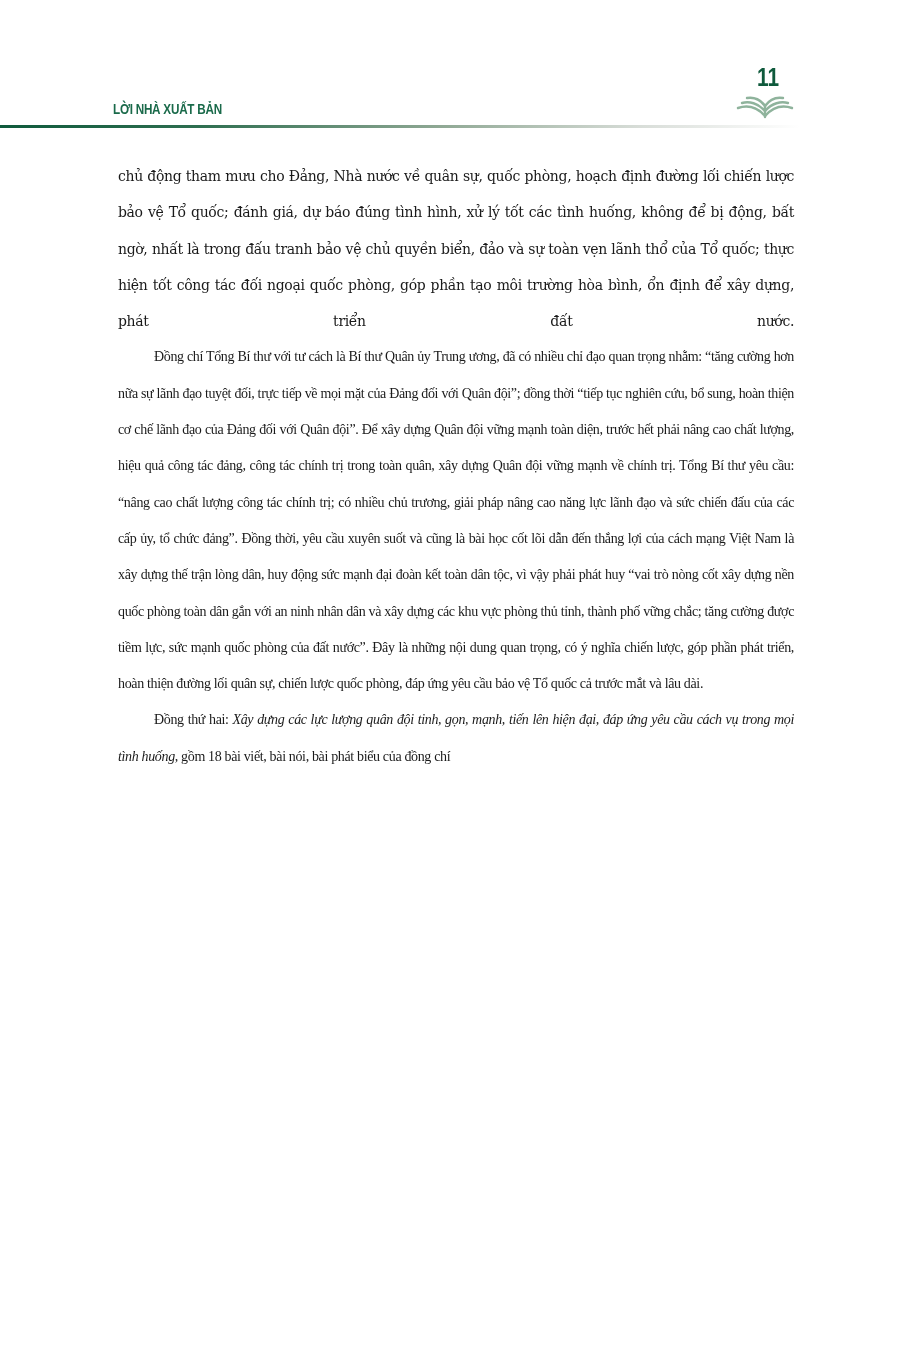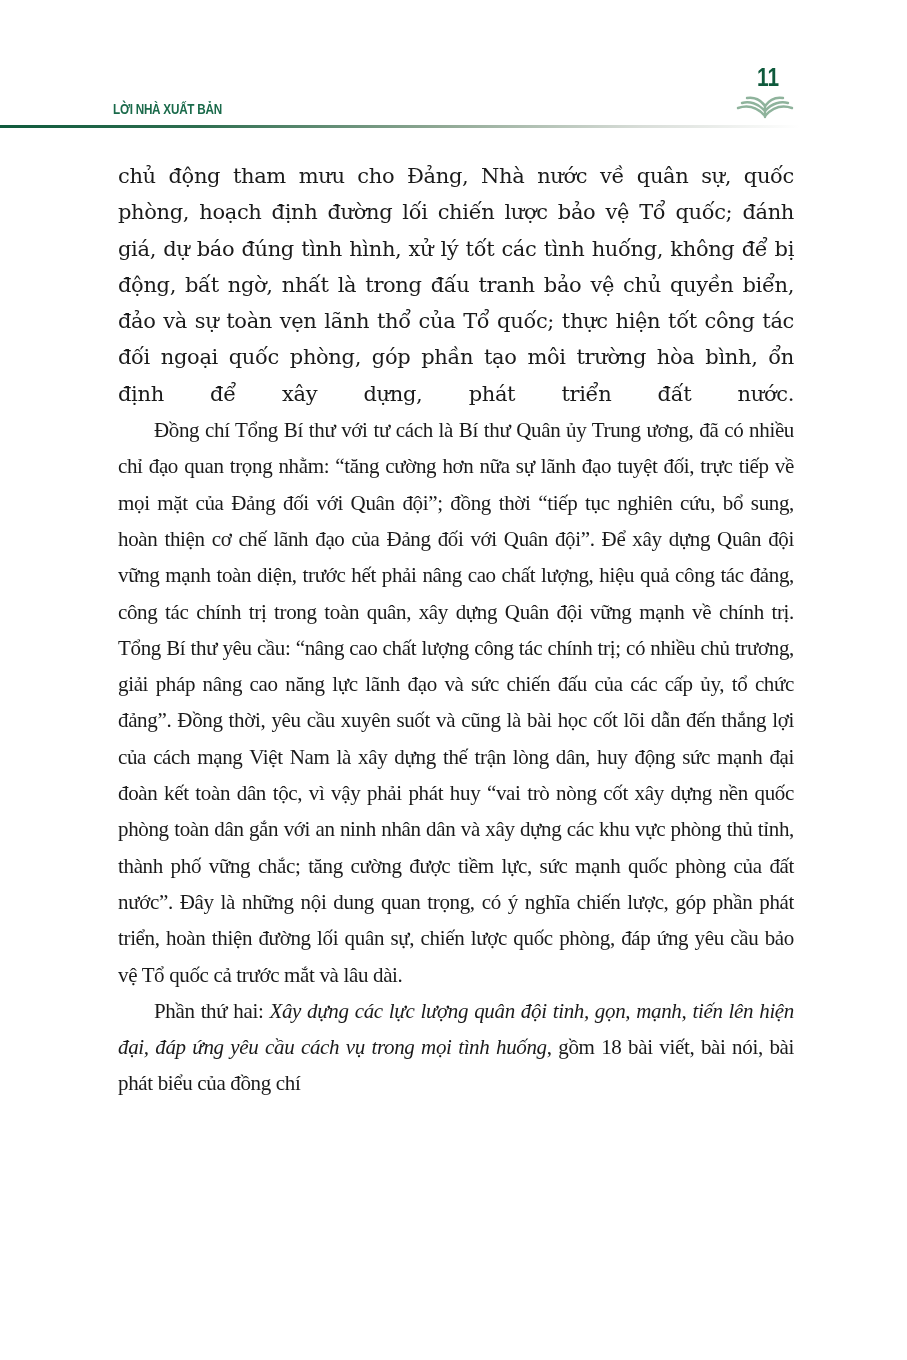--- a/index.html
+++ b/index.html
@@ -16,21 +16,21 @@
     background: linear-gradient(to right, #0f5a3c 0%, #2e6e50 25%, #8fa894 55%, #d8ddd8 80%, rgba(255,255,255,0) 100%);
   }
   .page-number {
     position: absolute; left: 748px; top: 62px; width: 40px; text-align: center;
     font-family: "Liberation Sans", sans-serif; font-weight: bold;
     font-size: 26px; color: #0f5a3c; transform: scaleX(0.8);
   }
   .book-icon { position: absolute; left: 735px; top: 95px; width: 60px; height: 24px; }
   .content {
     position: absolute; left: 118px; top: 158px; width: 676px;
-    font-family: "DejaVu Serif", serif; font-size: 21px; line-height: 36.3px;
+    font-family: "DejaVu Serif", serif; font-size: 14px; line-height: 36.3px;
     color: #1a1a1a; text-align: justify; letter-spacing: -0.35px;
   }
   .content p { margin: 0; }
   .content p.indent { text-indent: 36px; font-family: Liberation Serif, serif; }
   .content p.last { text-align-last: justify; }
   .content em { font-style: italic; }
 </style>
 </head>
 <body>
 
@@ -47,14 +47,14 @@
       <path d="M30 11 C 25 4, 18 2, 12 3"></path>
       <path d="M30 11 C 35 4, 42 2, 48 3"></path>
       <path d="M30 10 L30 22"></path>
     </g>
   </svg>
 </div>
 
 <div class="content">
   <p class="last">chủ động tham mưu cho Đảng, Nhà nước về quân sự, quốc phòng, hoạch định đường lối chiến lược bảo vệ Tổ quốc; đánh giá, dự báo đúng tình hình, xử lý tốt các tình huống, không để bị động, bất ngờ, nhất là trong đấu tranh bảo vệ chủ quyền biển, đảo và sự toàn vẹn lãnh thổ của Tổ quốc; thực hiện tốt công tác đối ngoại quốc phòng, góp phần tạo môi trường hòa bình, ổn định để xây dựng, phát triển đất nước.</p>
   <p class="indent">Đồng chí Tổng Bí thư với tư cách là Bí thư Quân ủy Trung ương, đã có nhiều chỉ đạo quan trọng nhằm: “tăng cường hơn nữa sự lãnh đạo tuyệt đối, trực tiếp về mọi mặt của Đảng đối với Quân đội”; đồng thời “tiếp tục nghiên cứu, bổ sung, hoàn thiện cơ chế lãnh đạo của Đảng đối với Quân đội”. Để xây dựng Quân đội vững mạnh toàn diện, trước hết phải nâng cao chất lượng, hiệu quả công tác đảng, công tác chính trị trong toàn quân, xây dựng Quân đội vững mạnh về chính trị. Tổng Bí thư yêu cầu: “nâng cao chất lượng công tác chính trị; có nhiều chủ trương, giải pháp nâng cao năng lực lãnh đạo và sức chiến đấu của các cấp ủy, tổ chức đảng”. Đồng thời, yêu cầu xuyên suốt và cũng là bài học cốt lõi dẫn đến thắng lợi của cách mạng Việt Nam là xây dựng thế trận lòng dân, huy động sức mạnh đại đoàn kết toàn dân tộc, vì vậy phải phát huy “vai trò nòng cốt xây dựng nền quốc phòng toàn dân gắn với an ninh nhân dân và xây dựng các khu vực phòng thủ tỉnh, thành phố vững chắc; tăng cường được tiềm lực, sức mạnh quốc phòng của đất nước”. Đây là những nội dung quan trọng, có ý nghĩa chiến lược, góp phần phát triển, hoàn thiện đường lối quân sự, chiến lược quốc phòng, đáp ứng yêu cầu bảo vệ Tổ quốc cả trước mắt và lâu dài.</p>
-  <p class="indent"><span>Phần thứ hai: </span><em>Xây dựng các lực lượng quân đội tinh, gọn, mạnh, tiến lên hiện đại, đáp ứng yêu cầu cách vụ trong mọi tình huống</em><span>, gồm 18 bài viết, bài nói, bài phát biểu của đồng chí</span></p>
+  <p class="indent"><span>Đồng thứ hai: </span><em>Xây dựng các lực lượng quân đội tinh, gọn, mạnh, tiến lên hiện đại, đáp ứng yêu cầu cách vụ trong mọi tình huống</em><span>, gồm 18 bài viết, bài nói, bài phát biểu của đồng chí</span></p>
 </div>
 
 </body></html>

